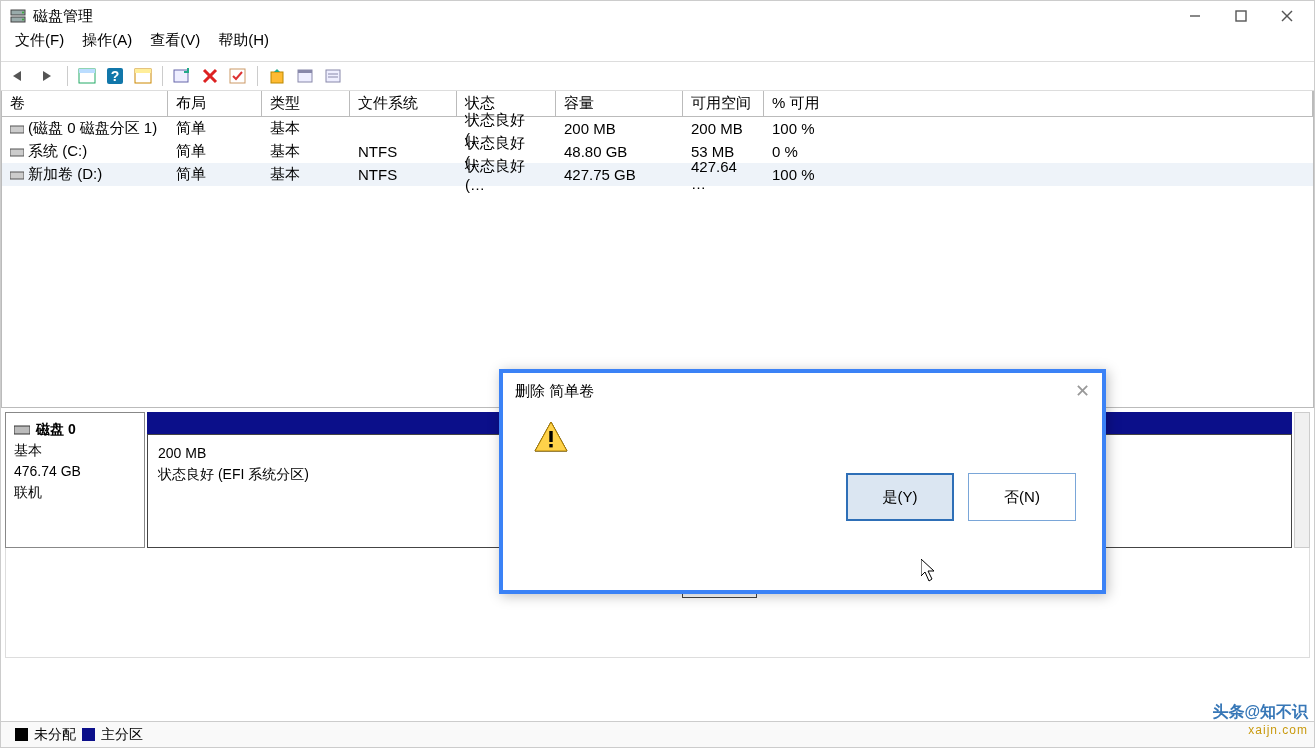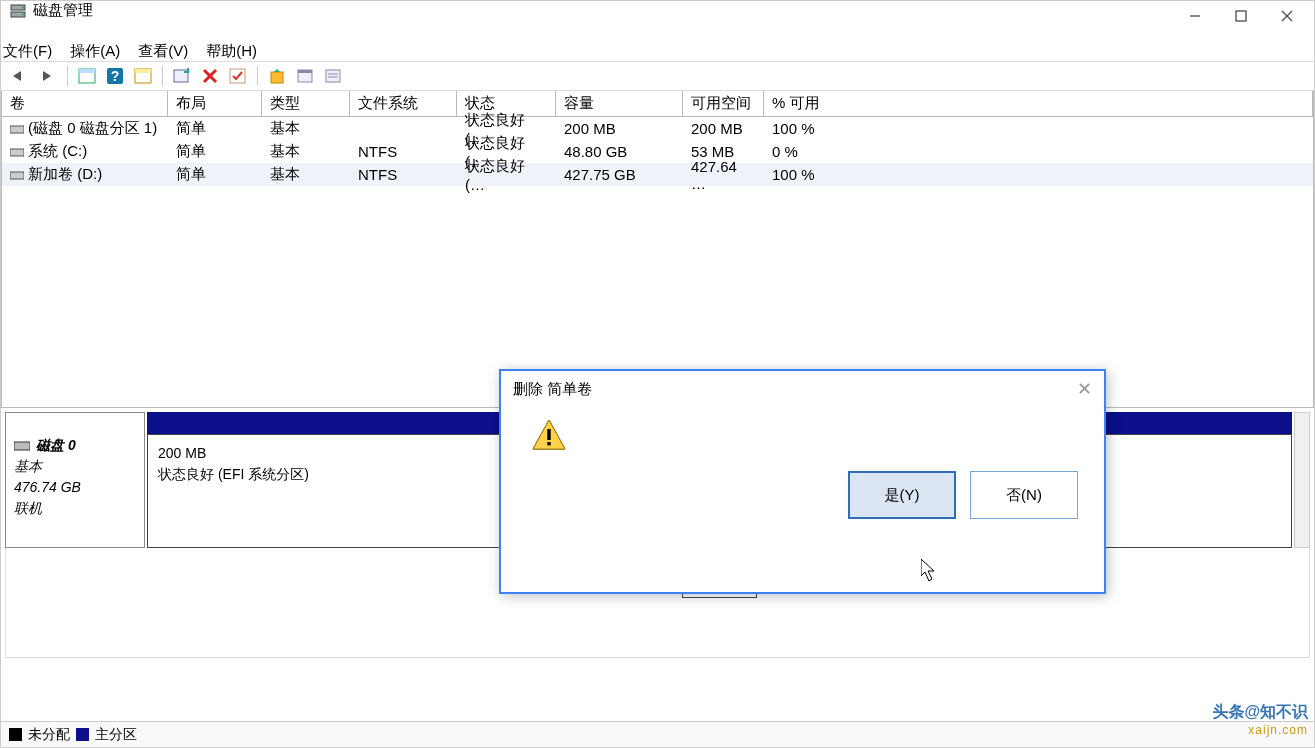--- a/index.html
+++ b/index.html
@@ -1,28 +1,28 @@
 <!DOCTYPE html>
 <html><head>
 <meta charset="utf-8">
 <style>
   * { box-sizing: border-box; }
   html, body { margin: 0; padding: 0; font-family: "Microsoft YaHei", "Segoe UI", Tahoma, sans-serif; font-size: 14px; background: #fff; color: #000; }
   .window { position: relative; width: 1315px; height: 748px; border: 1px solid #ccc; overflow: hidden; }
 
   
-  .titlebar { height: 30px; display: flex; align-items: flex-start; justify-content: space-between; padding: 0 4px 0 8px; }
+  .titlebar { height: 30px; display: flex; align-items: center; justify-content: space-between; padding: 0 4px 0 8px; }
   .titlebar-left { display: flex; align-items: center; gap: 6px; }
   .titlebar-title { font-size: 15px; }
   .win-controls { display: flex; }
   .win-btn { width: 46px; height: 30px; display: flex; align-items: center; justify-content: center; }
   .win-btn svg { stroke: #555; stroke-width: 1.4; fill: none; }
 
   
-  .menubar { height: 30px; display: flex; align-items: flex-end; gap: 18px; padding: 0 2px; }
+  .menubar { height: 30px; display: flex; align-items: flex-start; gap: 18px; padding: 0 14px; }
   .menuitem { font-size: 15px; }
 
   
   .toolbar { height: 30px; display: flex; align-items: center; gap: 6px; padding: 0 8px; border-top: 1px solid #ddd; border-bottom: 1px solid #ddd; }
   .tool-sep { width: 1px; height: 20px; background: #ccc; margin: 0 2px; }
   .tool-btn { width: 22px; height: 22px; display: flex; align-items: center; justify-content: center; }
 
   
   .vol-list { border: 1px solid #bbb; border-top: none; border-bottom: none; }
   .vol-head { display: flex; }
@@ -30,38 +30,38 @@
   .vol-rows { height: 290px; background: #fff; }
   .vol-row { display: flex; height: 23px; align-items: center; }
   .vol-row.selected { background: #eef3f9; }
   .vol-row .cell { padding: 0 8px; font-size: 15px; display: flex; align-items: center; gap: 4px; }
   .c-vol { width: 166px; } .c-layout { width: 94px; text-align: right; } .c-type { width: 88px; } .c-fs { width: 107px; text-align: center; }
   .c-status { width: 99px; } .c-cap { width: 127px; } .c-free { width: 81px; } .c-pct { flex: 1; }
 
   
   .disk-map { border-top: 1px solid #bbb; padding: 4px; }
   .disk-row { display: flex; gap: 2px; height: 136px; }
-  .disk-info { width: 140px; border: 1px solid #888; padding: 22px 8px; background: #fff; font-style: italic; }
+  .disk-info { width: 140px; border: 1px solid #888; padding: 6px 8px; background: #fff; }
   .disk-info .disk-title { display: flex; align-items: center; gap: 6px; font-weight: bold; }
   .disk-info div { line-height: 1.5; }
   .part-strip { flex: 1; display: flex; flex-direction: column; }
   .part-header { height: 22px; background: #0b0f8a; }
   .part-box { border: 1px solid #444; padding: 8px 10px; background: #fff; line-height: 1.5; }
   .part-box .bold { font-weight: bold; }
   .scrollbar { width: 16px; border: 1px solid #ccc; background: #f0f0f0; }
   .fill-space { height: 110px; background: #fff; border: 1px solid #ddd; border-top: none; }
 
   
-  .legend { height: 26px; display: flex; align-items: center; gap: 6px; padding: 0 8px; border-top: 1px solid #ccc; position: absolute; bottom: 0; left: 0; right: 0; background: #f9f9f9; }
+  .legend { height: 26px; display: flex; align-items: center; gap: 6px; padding: 0 14px; border-top: 1px solid #ccc; position: absolute; bottom: 0; left: 0; right: 0; background: #f9f9f9; }
   .legend-swatch { width: 13px; height: 13px; display: inline-block; }
   .sw-black { background: #000; }
   .sw-blue { background: #0b0f8a; }
 
   
-  .overlay-dialog { position: absolute; left: 498px; top: 368px; width: 607px; height: 225px; background: #fff; border: 2px solid #3b82f6; box-shadow: 2px 2px 12px rgba(0,0,0,.25); font-size: 14px; }
+  .overlay-dialog { position: absolute; left: 498px; top: 368px; width: 607px; height: 225px; background: #fff; border: 4px solid #3b82f6; box-shadow: 2px 2px 12px rgba(0,0,0,.25); font-size: 14px; }
   .dlg-title { height: 36px; display: flex; align-items: center; justify-content: space-between; padding: 0 12px; }
   .dlg-title-txt { font-size: 15px; }
   .dlg-close { font-size: 18px; color: #999; cursor: pointer; }
   .dlg-body { display: flex; padding: 10px 20px 10px 30px; gap: 18px; }
   .warn-icon svg { filter: drop-shadow(0 0 0.5px #000); }
   .dlg-msg { line-height: 1.6; font-size: 14px; }
   .dlg-buttons { display: flex; justify-content: flex-end; gap: 14px; padding: 8px 26px 14px; }
   .dlg-btn { width: 108px; height: 48px; border: 1px solid #7aa6d8; background: #fff; display: flex; align-items: center; justify-content: center; font-size: 15px; }
   .dlg-btn.focused { background: #dbe6f2; border: 2px solid #2e6fb7; position: relative; }
   .cursor { position: absolute; left: 920px; top: 558px; pointer-events: none; }

